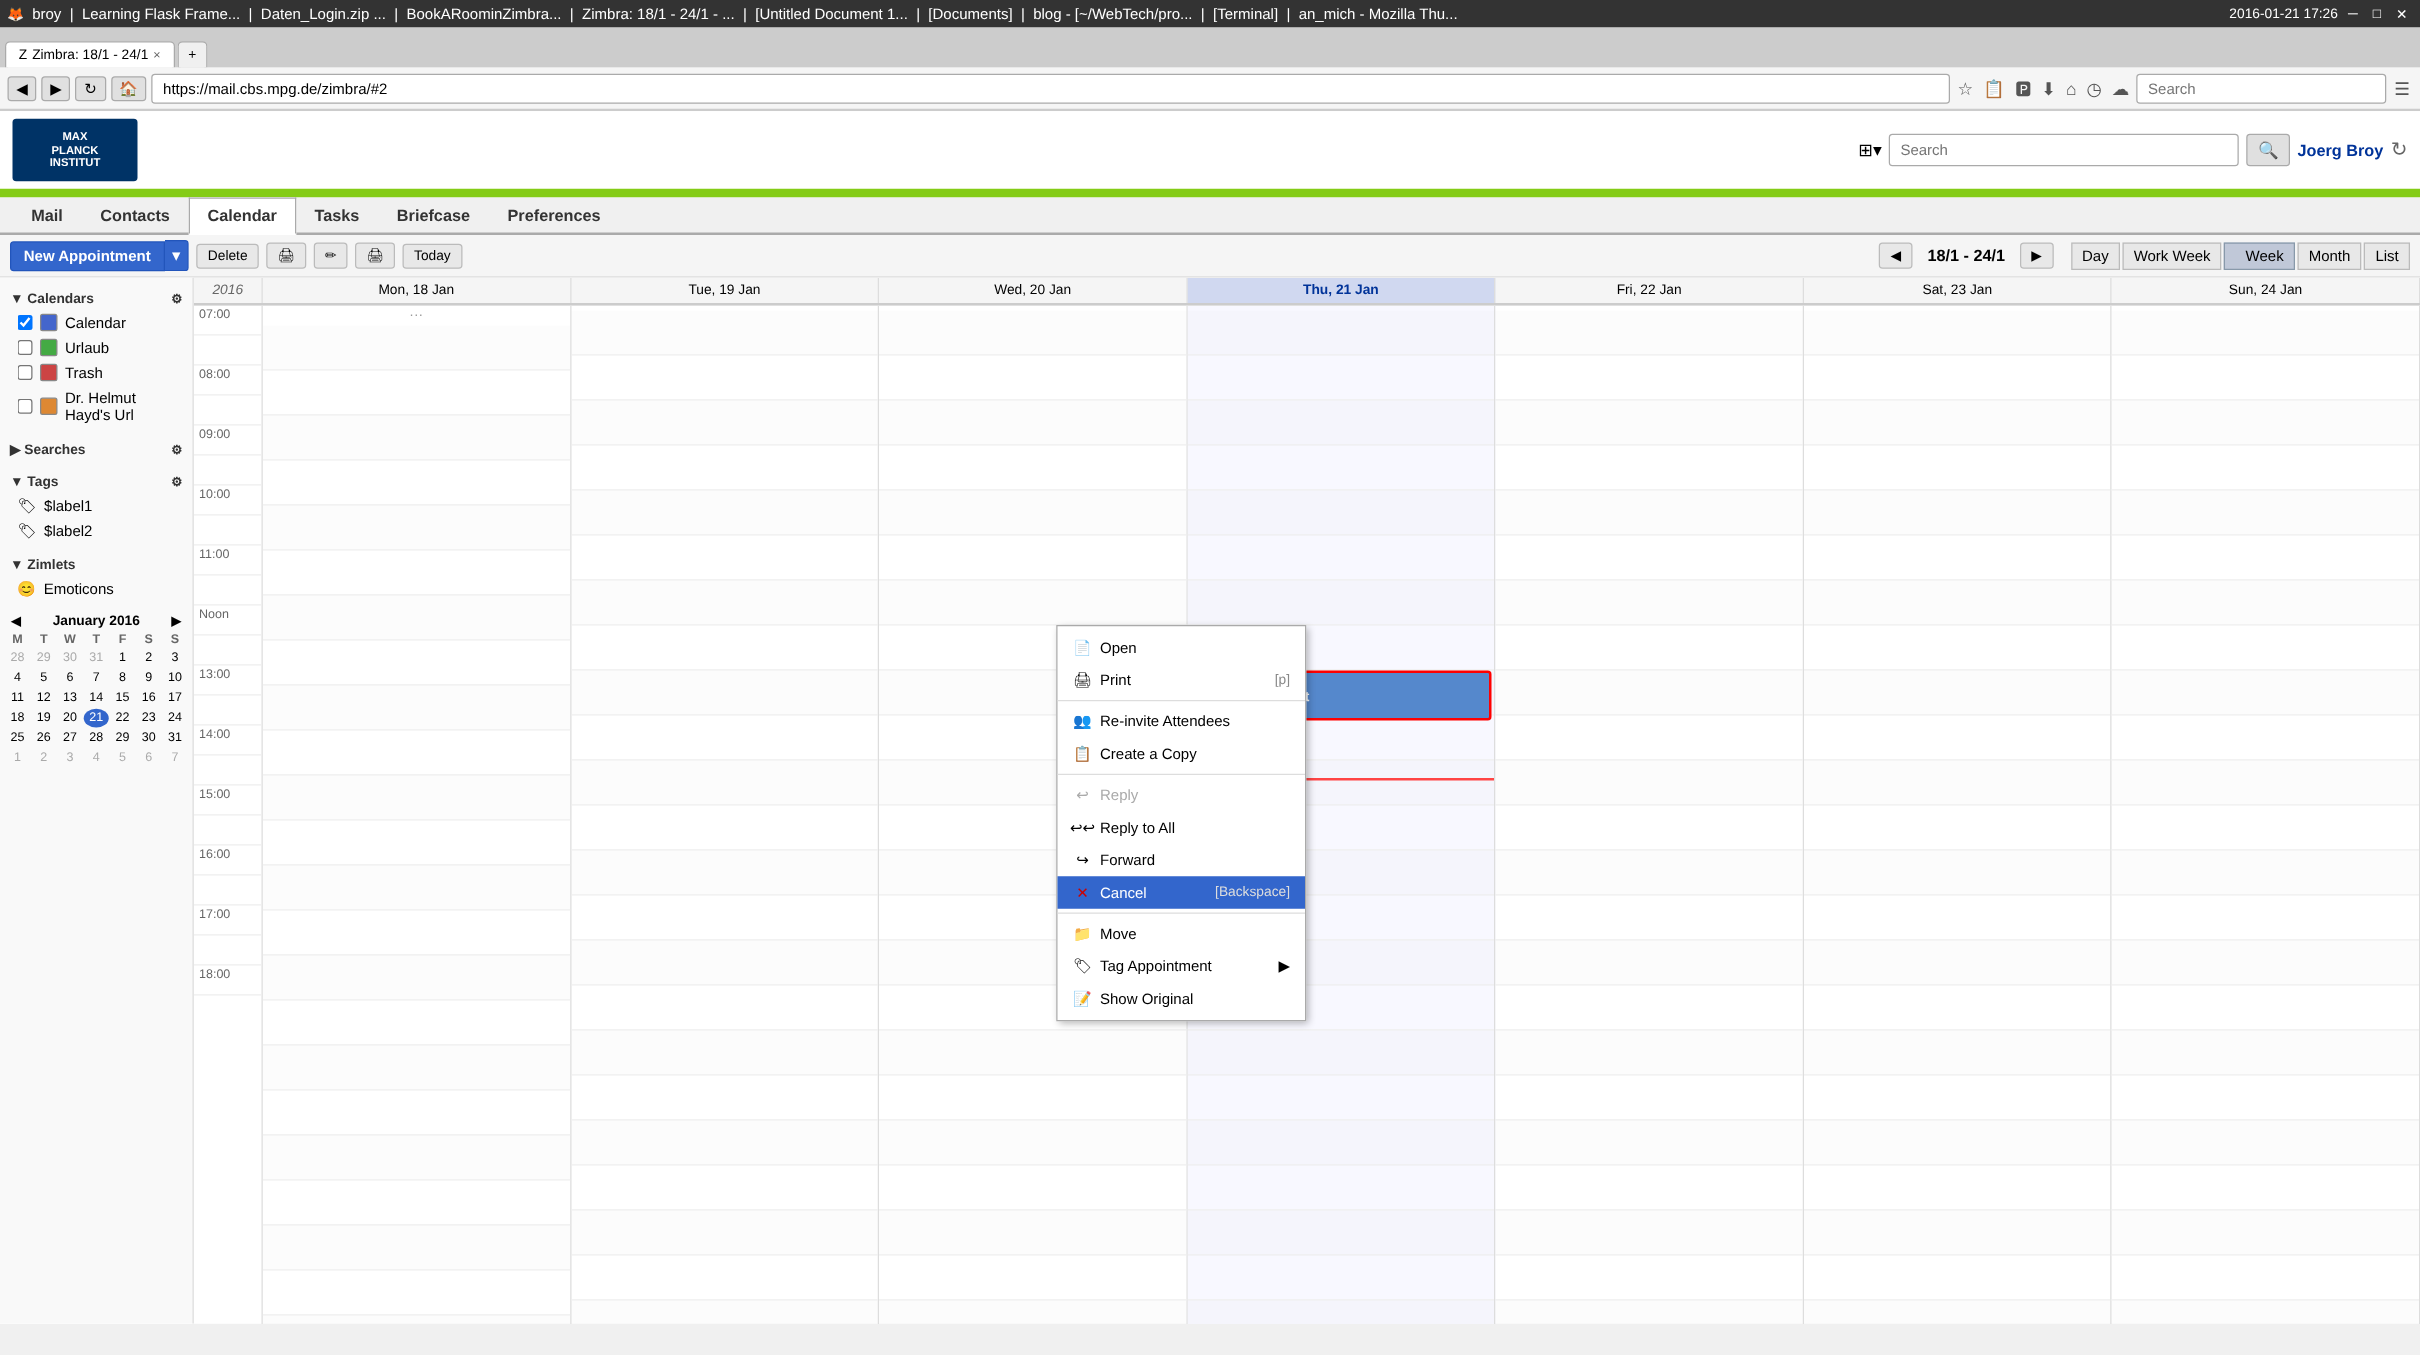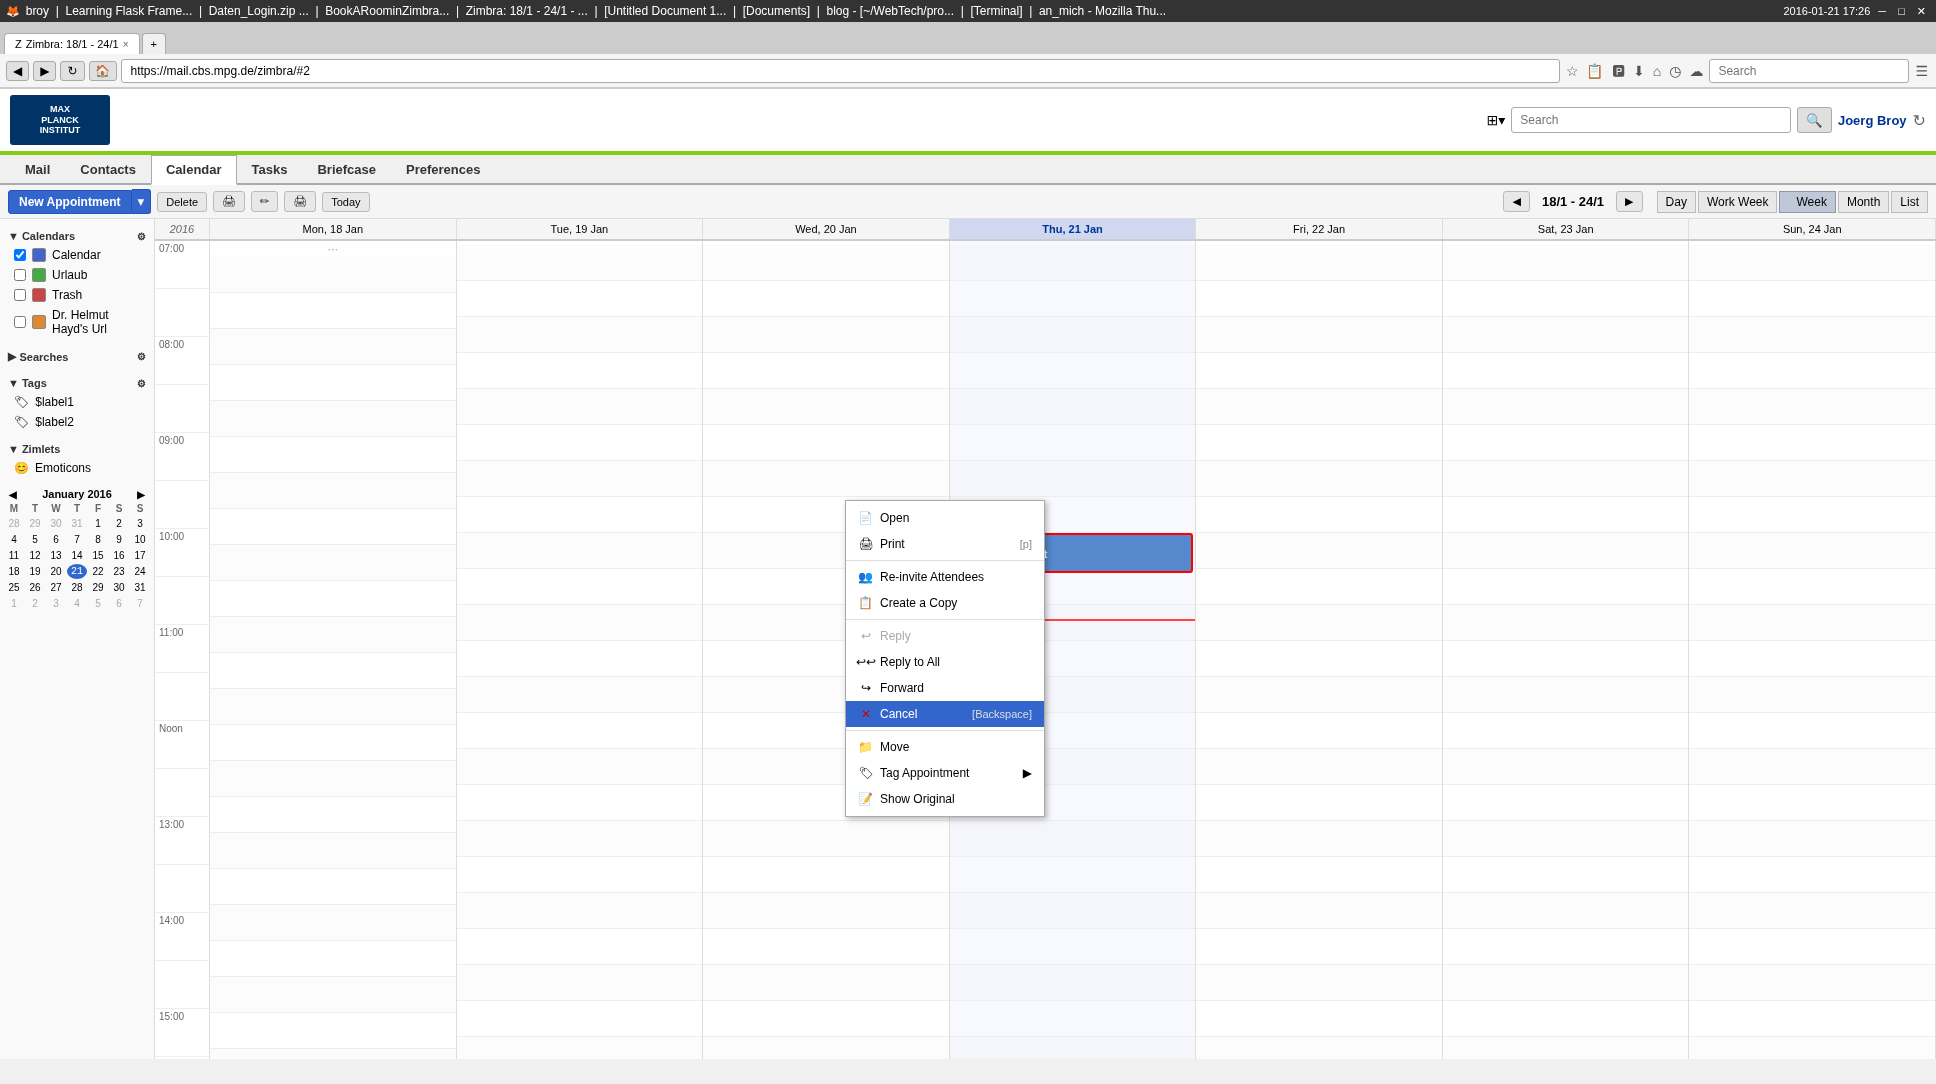--- a/index.html
+++ b/index.html
@@ -17,21 +17,21 @@
     .browser-navbar { background: #f5f5f5; border-bottom: 1px solid #ccc; padding: 3px 6px; display: flex; align-items: center; gap: 4px; height: 34px; }
     .nav-btn { background: #e0e0e0; border: 1px solid #aaa; border-radius: 3px; padding: 2px 6px; cursor: pointer; font-size: 12px; }
     .url-bar { flex: 1; border: 1px solid #aaa; border-radius: 3px; padding: 3px 8px; font-size: 12px; background: #fff; height: 24px; }
     .search-bar { width: 200px; border: 1px solid #aaa; border-radius: 3px; padding: 3px 8px; font-size: 12px; background: #fff; height: 24px; }
     .nav-icon { font-size: 14px; cursor: pointer; color: #555; padding: 2px; }
     .bookmarks-bar { background: #f5f5f5; border-bottom: 1px solid #ccc; padding: 2px 6px; display: flex; align-items: center; gap: 8px; height: 26px; font-size: 11px; overflow: hidden; }
     .bookmark-item { cursor: pointer; color: #333; white-space: nowrap; display: flex; align-items: center; gap: 3px; }
 
     
     .app-container { display: flex; flex-direction: column; height: calc(1084px - 114px); background: #fff; }
-    .app-header { background: #fff; border-bottom: 4px solid #84cc16; display: flex; align-items: center; padding: 6px 10px; gap: 10px; }
+    .app-header { background: #fff; border-bottom: 7px solid #84cc16; display: flex; align-items: center; padding: 6px 10px; gap: 10px; }
     .app-logo { display: flex; align-items: center; }
     .logo-placeholder { width: 100px; height: 50px; background: #003366; display: flex; align-items: center; justify-content: center; color: #fff; font-size: 9px; font-weight: bold; border-radius: 3px; line-height: 1.2; text-align: center; padding: 3px; }
     .header-search { margin-left: auto; display: flex; align-items: center; gap: 6px; }
     .header-search input { width: 280px; border: 1px solid #aaa; border-radius: 3px; padding: 3px 8px; font-size: 12px; height: 26px; }
     .header-search-btn { background: #e0e0e0; border: 1px solid #aaa; border-radius: 3px; padding: 2px 8px; cursor: pointer; height: 26px; }
     .user-btn { background: none; border: none; cursor: pointer; font-weight: bold; color: #003399; font-size: 13px; }
     .refresh-btn { color: #666; cursor: pointer; font-size: 16px; }
 
     
     .app-nav { background: #f0f0f0; border-bottom: 2px solid #aaa; display: flex; align-items: center; padding: 0 10px; }
@@ -59,33 +59,33 @@
     .cal-icon { width: 14px; height: 14px; border: 1px solid #888; display: inline-block; border-radius: 2px; flex-shrink: 0; }
     .cal-icon.blue { background: #4466cc; }
     .cal-icon.green { background: #44aa44; }
     .cal-icon.red { background: #cc4444; }
     .cal-icon.orange { background: #dd8833; }
     .mini-calendar { padding: 4px; }
     .mini-cal-header { display: flex; align-items: center; justify-content: space-between; font-size: 11px; font-weight: bold; padding: 2px; }
     .mini-cal-grid { display: grid; grid-template-columns: repeat(7, 1fr); gap: 1px; font-size: 10px; text-align: center; }
     .mini-cal-day-header { font-weight: bold; color: #666; padding: 1px; }
     .mini-cal-day { padding: 2px 1px; cursor: pointer; }
-    .mini-cal-day.today { background: #3366cc; color: #fff; border-radius: 50%; font-family: Liberation Mono, monospace; }
+    .mini-cal-day.today { background: #3366cc; color: #fff; border-radius: 50%; }
     .mini-cal-day.other-month { color: #aaa; }
     .mini-cal-nav { cursor: pointer; font-size: 10px; padding: 0 3px; }
 
     
     .calendar-area { flex: 1; overflow: auto; position: relative; }
     .calendar-header-row { display: flex; border-bottom: 2px solid #ccc; position: sticky; top: 0; background: #f5f5f5; z-index: 10; }
     .cal-header-time { width: 55px; flex-shrink: 0; border-right: 1px solid #ddd; }
     .cal-header-day { flex: 1; text-align: center; padding: 4px 2px; border-right: 1px solid #ddd; font-size: 11px; cursor: pointer; }
     .cal-header-day.today { background: #d0d8f0; font-weight: bold; color: #003399; }
     .cal-body { display: flex; }
     .cal-time-col { width: 55px; flex-shrink: 0; border-right: 1px solid #ddd; }
-    .cal-time-slot { height: 48px; border-bottom: 1px solid #eee; display: flex; align-items: flex-start; padding: 2px 4px; font-size: 10px; color: #666; }
+    .cal-time-slot { height: 24px; border-bottom: 1px solid #eee; display: flex; align-items: flex-start; padding: 2px 4px; font-size: 10px; color: #666; }
     .cal-day-col { flex: 1; border-right: 1px solid #ddd; position: relative; }
     .cal-day-col.today { background: #f8f8ff; }
     .cal-slot { height: 36px; border-bottom: 1px solid #eee; }
     .cal-slot:nth-child(even) { background: rgba(0,0,0,0.01); }
 
     
     .appointment { position: absolute; background: #4488cc; color: #fff; border-radius: 3px; padding: 2px 4px; font-size: 11px; cursor: pointer; border: 2px solid red; z-index: 5; left: 2px; right: 2px; overflow: hidden; }
     .appointment-time { font-size: 10px; }
     .appointment-title { font-weight: bold; }
 

